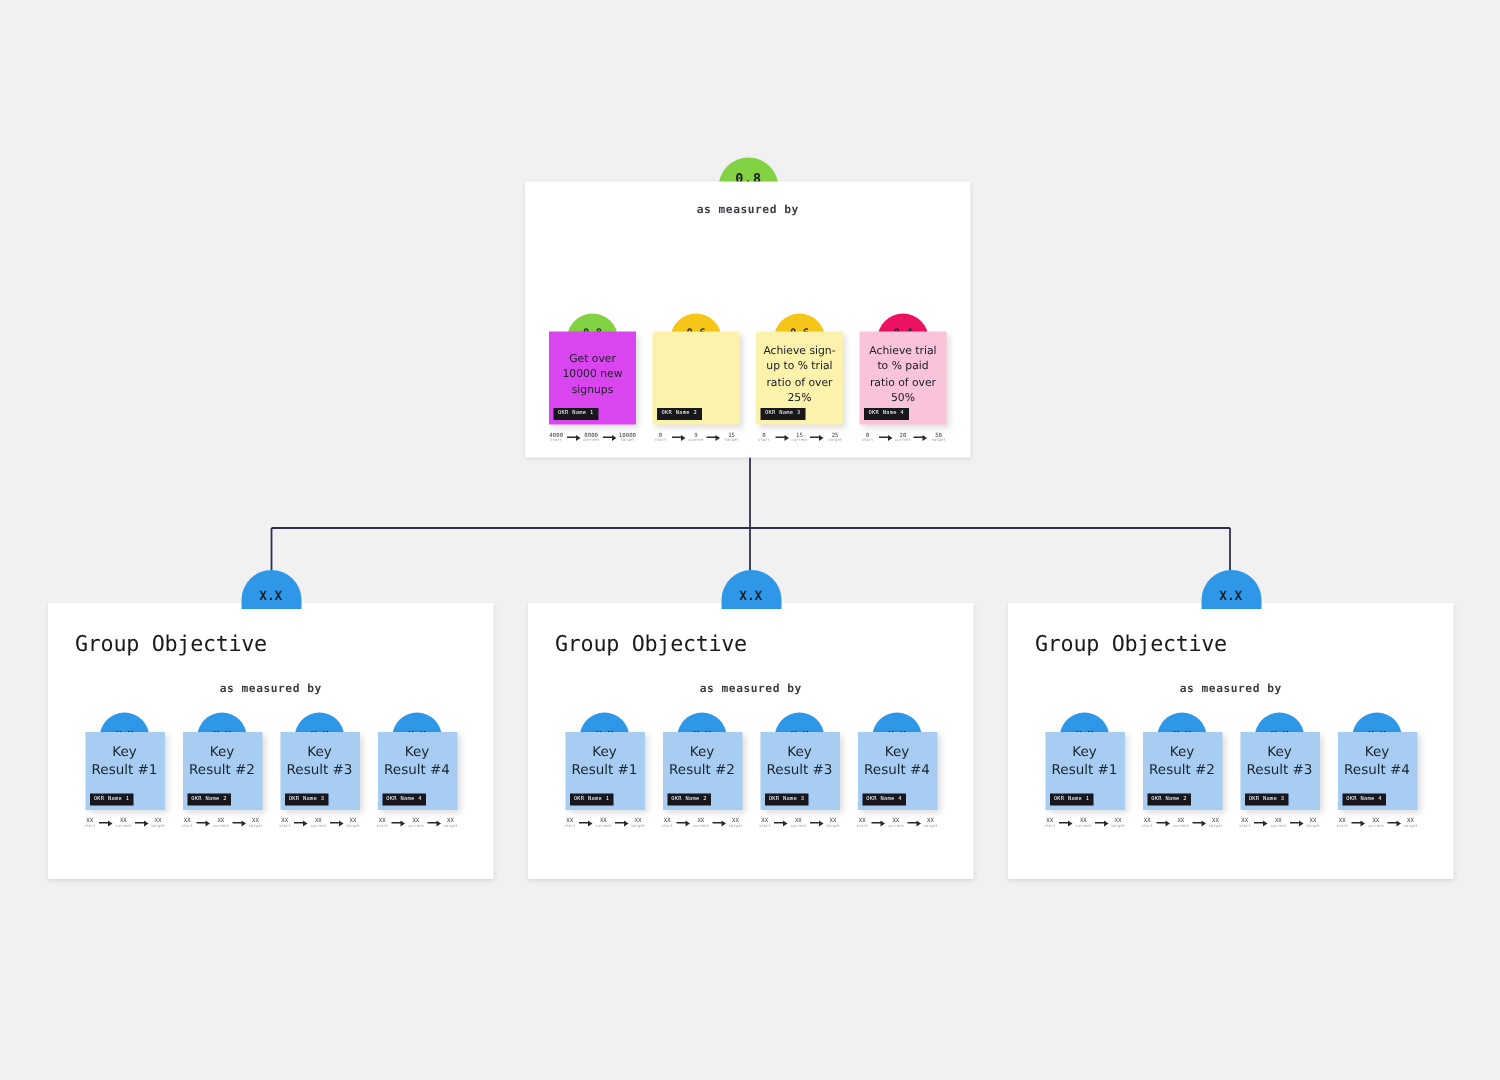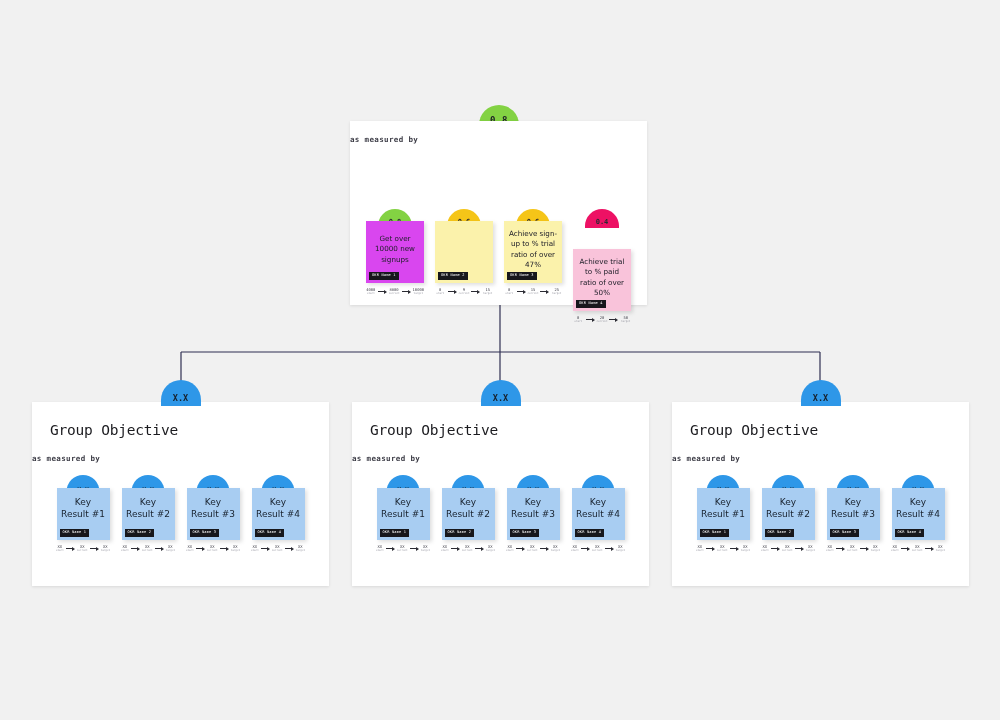--- a/index.html
+++ b/index.html
@@ -44,21 +44,21 @@
     background:#83d243;font-size:9px;padding-bottom:3px;
   }
   .root-title{
     margin:0;padding:18px 18px 0;
     text-align:center;
     font-size:14.5px;line-height:1.38;
     color:#1b1b1f;font-weight:400;
     letter-spacing:-.2px;
   }
   .measured{
-    text-align:left;
+    text-align:center;
     font-size:7.5px;font-weight:700;
     color:#3c3c46;
     letter-spacing:.35px;
     margin-top:14px;
   }
 
   
   .kr-row{
     position:absolute;left:0;right:0;top:100px;
     display:flex;justify-content:center;gap:11px;
@@ -230,21 +230,21 @@
             <span class="arrow"></span>
             <div class="metric">
               <span class="val">15</span>
               <span class="lbl">target</span>
             </div>
           </div>
         </div>
         <div class="kr">
           <div class="kr-score" style="background: rgb(245, 197, 24);">0.6</div>
           <div class="kr-note" style="background: rgb(251, 242, 171);">
-            <div class="kr-text">Achieve sign-up to % trial ratio of over 47%</div>
+            <div class="kr-text">Achieve sign-up to % trial ratio of over 25%</div>
             <div class="kr-tag">OKR Name 3</div>
           </div>
           <div class="kr-metrics">
             <div class="metric">
               <span class="val">0</span>
               <span class="lbl">start</span>
             </div>
             <span class="arrow"></span>
             <div class="metric">
               <span class="val">15</span>
@@ -252,21 +252,21 @@
             </div>
             <span class="arrow"></span>
             <div class="metric">
               <span class="val">25</span>
               <span class="lbl">target</span>
             </div>
           </div>
         </div>
         <div class="kr">
           <div class="kr-score" style="background: rgb(237, 17, 100);">0.4</div>
-          <div class="kr-note" style="background: rgb(249, 195, 218); margin-top: 28px;">
+          <div class="kr-note" style="background: rgb(249, 195, 218);">
             <div class="kr-text">Achieve trial to % paid ratio of over 50%</div>
             <div class="kr-tag">OKR Name 4</div>
           </div>
           <div class="kr-metrics">
             <div class="metric">
               <span class="val">0</span>
               <span class="lbl">start</span>
             </div>
             <span class="arrow"></span>
             <div class="metric">

